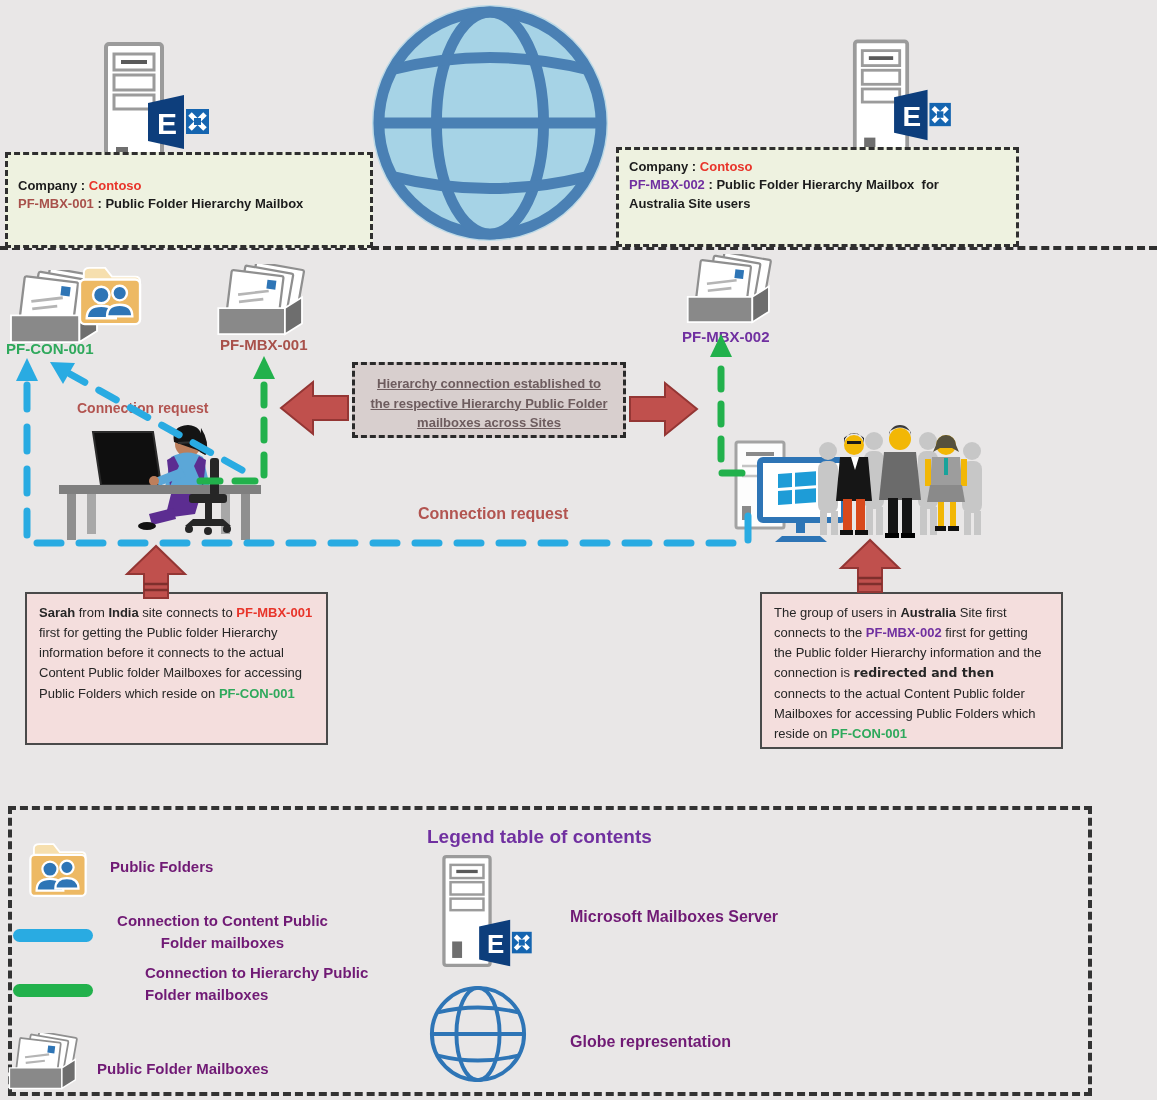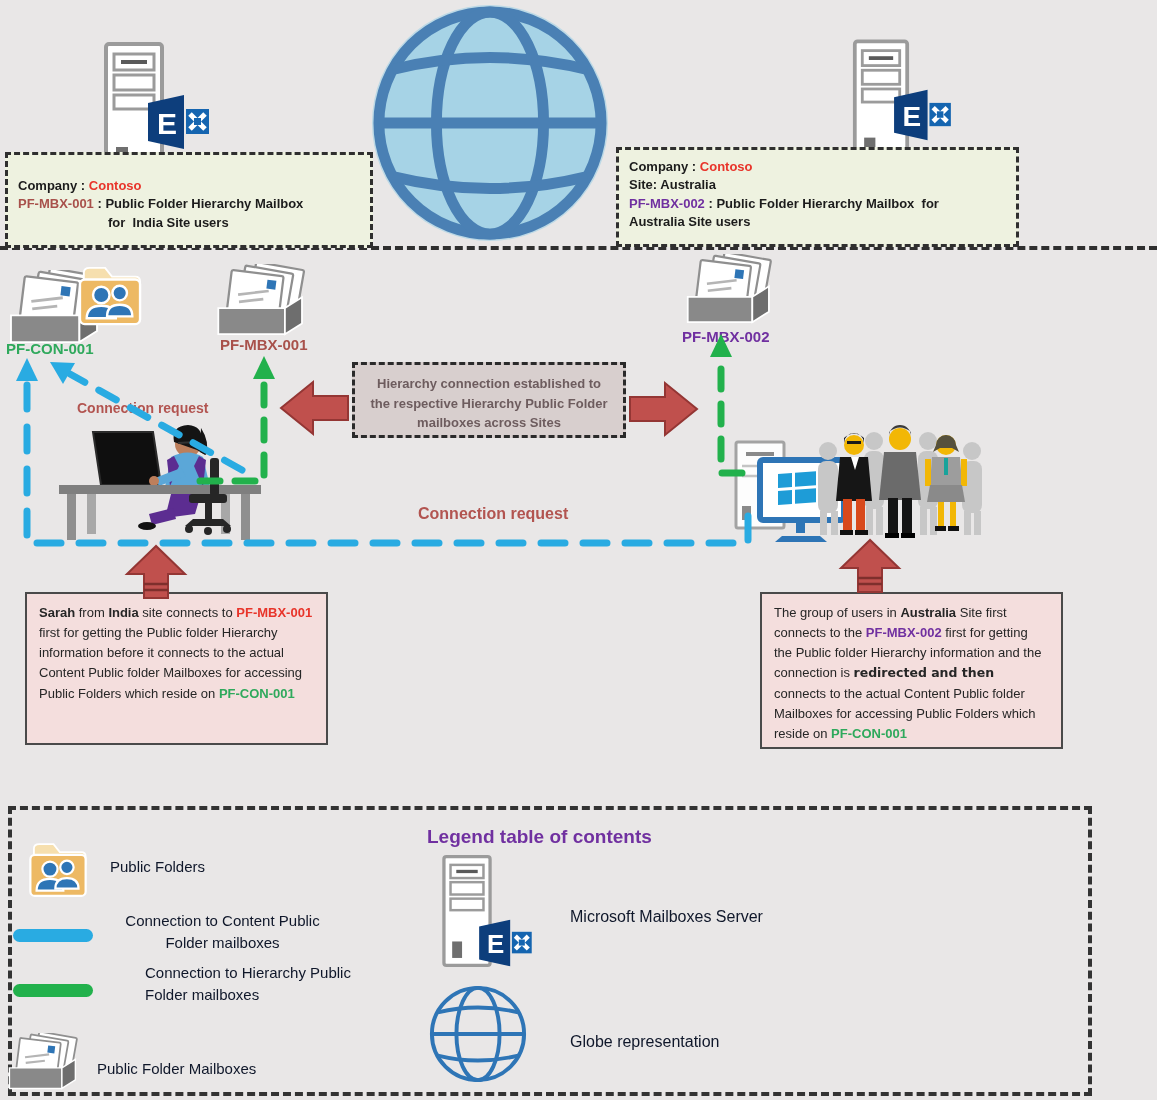--- a/index.html
+++ b/index.html
@@ -20,38 +20,38 @@
   }
   .tline{white-space:pre-wrap;}
   .storybox{
     background:#f4dedd;border:2px solid #4a4a4a;
     font-size:13px;line-height:1.55;color:#262626;
     padding:9px 12px;box-sizing:border-box;z-index:4;
   }
   .hierbox{
     background:#d8cfce;border:3px dashed #2a2a2a;
     font-size:13px;font-weight:bold;line-height:1.5;color:#6d5c5e;
-    text-align:center;padding:9px 12px;box-sizing:border-box;z-index:4;
+    text-align:center;padding:9px 12px;box-sizing:border-box;z-index:4;text-decoration:underline;
   }
   .mb-label{font-size:15px;font-weight:bold;z-index:4;}
   .connreq{font-weight:bold;color:#b25450;z-index:4;}
 
   
   .red{color:#e8342a;}
   .maroon{color:#a8514b;}
   .green{color:#2fa95c;}
   .purple{color:#7030a0;}
   .b{font-weight:bold;}
   .ind{padding-left:90px;}
   .alt{font-weight:bold;font-family:"DejaVu Sans",sans-serif;font-size:12.5px;}
 
   
   .legendbox{border:4px dashed #333;z-index:2;box-sizing:border-box;}
   .legend-title{font-size:19px;font-weight:bold;color:#7030a0;z-index:4;}
-  .legend-label{font-size:15px;font-weight:normal;color:#0f172a;z-index:4;line-height:1.45;}
+  .legend-label{font-size:15px;font-weight:bold;color:#701a75;z-index:4;line-height:1.45;}
   .pill{height:13px;border-radius:7px;z-index:4;}
 
   .topline{border-top:4px dashed #2f2f2f;height:0;z-index:1;}
   .overlay{pointer-events:none;z-index:5;}
 </style>
 </head>
 <body>
 
 <div id="canvas">
 
@@ -110,25 +110,23 @@
       <polygon points="2,10 38,2 38,56 2,48" fill="#0d3e7c"></polygon>
       <text x="11" y="41" font-size="30" font-weight="bold" fill="#ffffff" font-family="Liberation Sans, sans-serif">E</text>
     </svg>
   </div>
 
   <div class="abs topline" style="left:0;top:246px;width:1157px;"></div>
 
   <div class="abs sitebox" style="left:5px;top:152px;width:368px;height:96px;">
       <div class="tline"><span>Company : </span><span class="red">Contoso</span></div>
       <div class="tline"><span class="maroon">PF-MBX-001</span><span> : Public Folder Hierarchy Mailbox</span></div>
-      <div class="tline"><span class="ind">for  India Site users</span></div>
     </div>
   <div class="abs sitebox" style="left:616px;top:147px;width:403px;height:100px;padding-top:8px;">
       <div class="tline"><span>Company : </span><span class="red">Contoso</span></div>
-      <div class="tline"><span>Site: Australia</span></div>
       <div class="tline"><span class="purple">PF-MBX-002</span><span> : Public Folder Hierarchy Mailbox  for</span></div>
       <div class="tline"><span>Australia Site users</span></div>
     </div>
 
   <div class="abs" style="left:8px;top:270px;width:104px;height:74px;z-index:2">
     <svg viewBox="0 0 110 80" width="104" height="74">
       <g fill="#ffffff" stroke="#8f8f8f" stroke-width="2.5">
         <rect x="40" y="2" width="54" height="44" rx="2" transform="rotate(10 67 24)"></rect>
         <rect x="28" y="6" width="54" height="44" rx="2" transform="rotate(10 55 28)"></rect>
         <rect x="14" y="10" width="58" height="46" rx="2" transform="rotate(7 43 33)"></rect>

